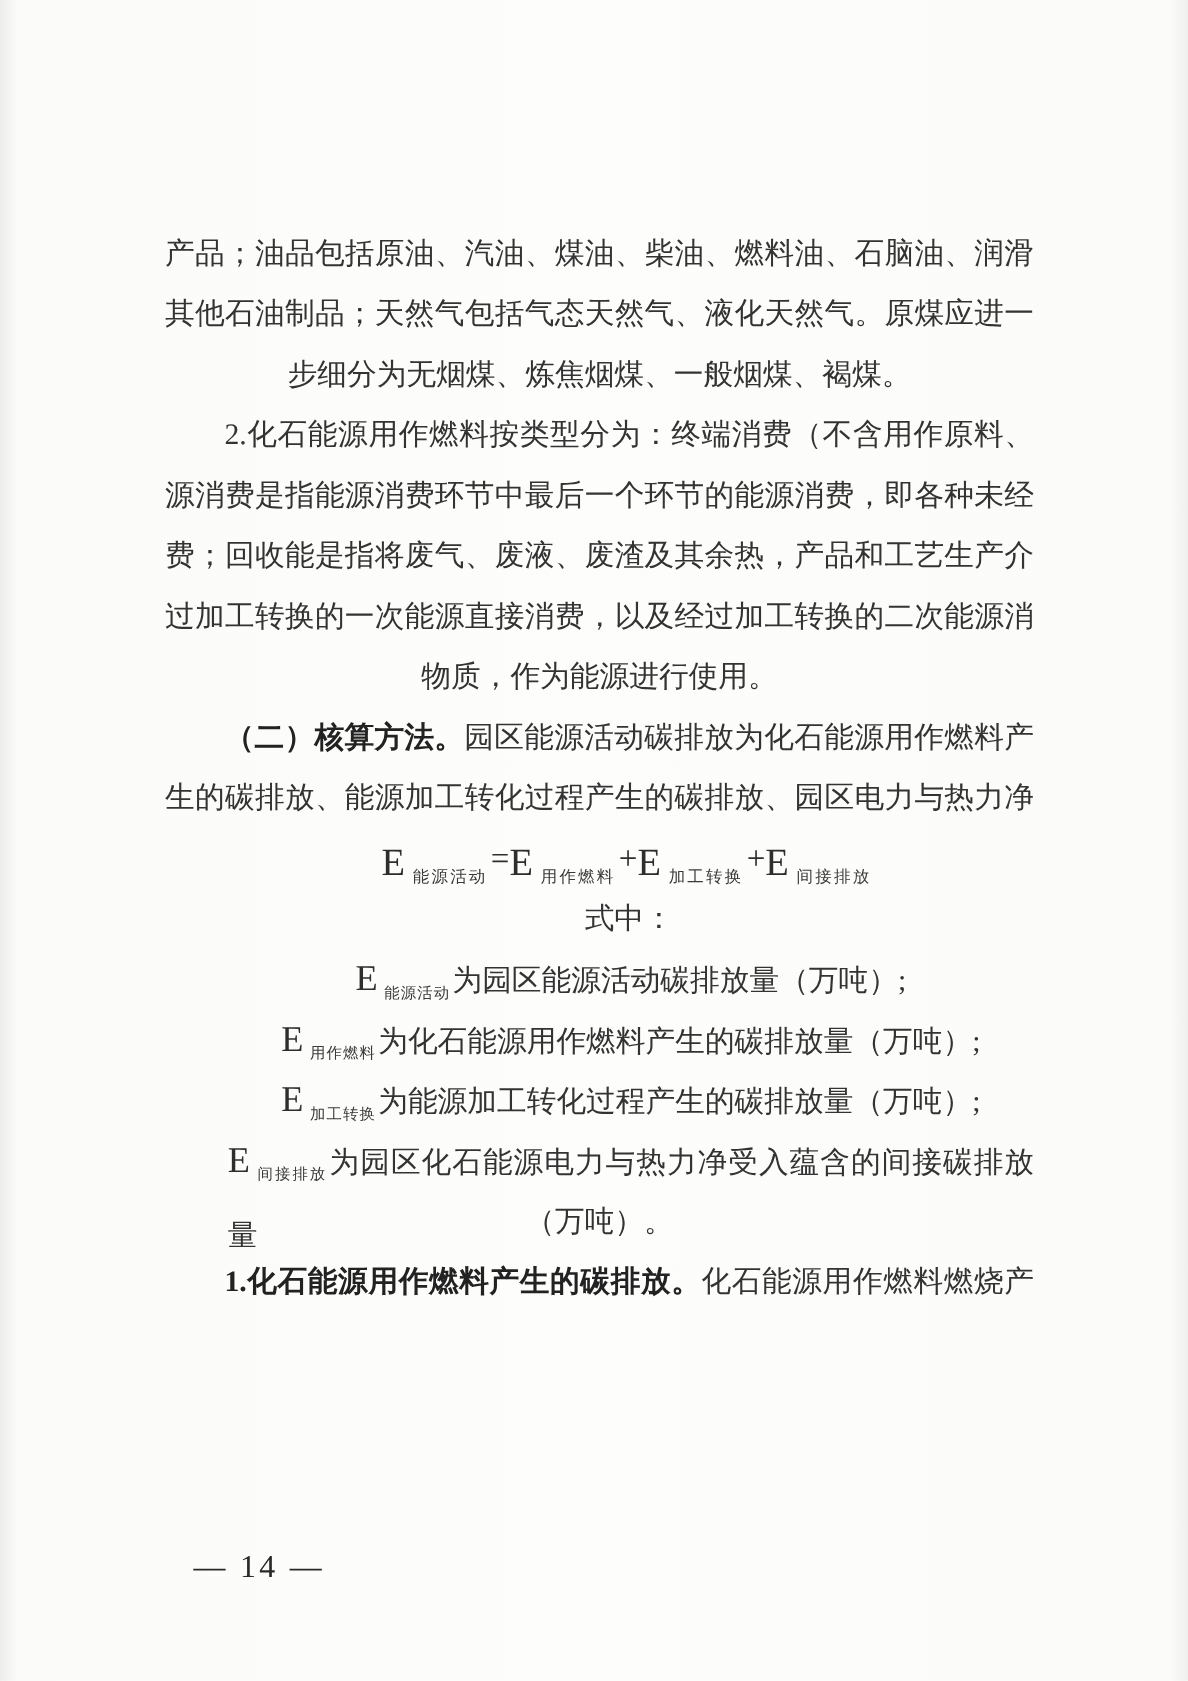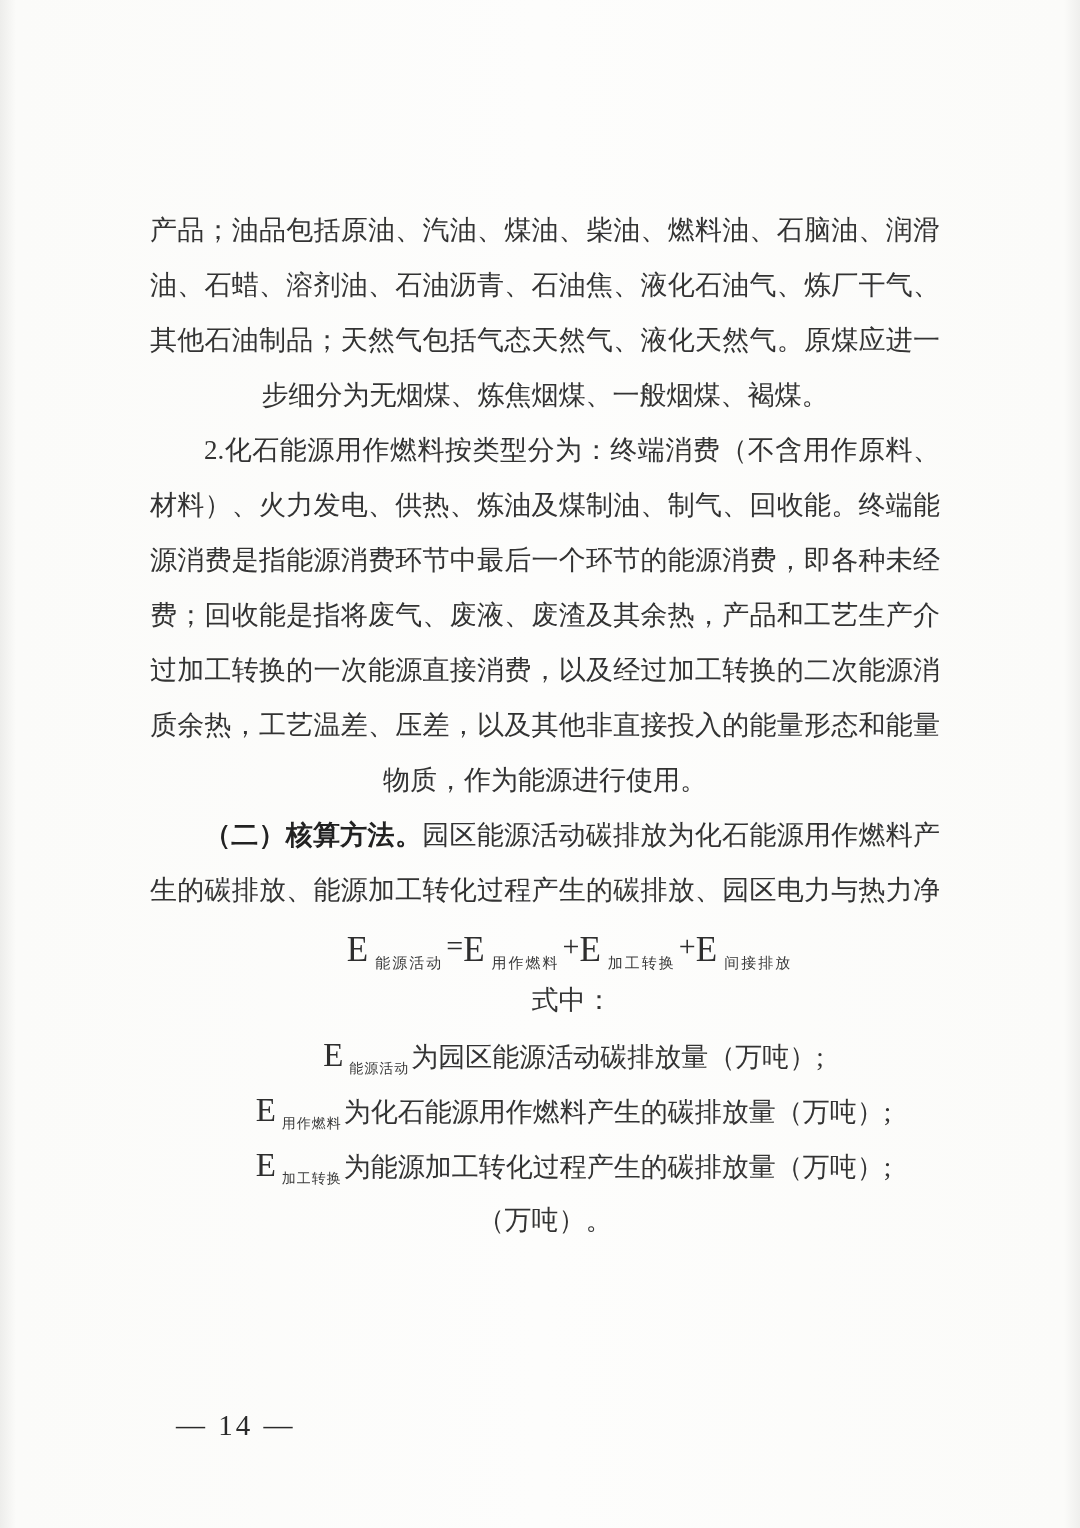--- a/index.html
+++ b/index.html
@@ -41,33 +41,32 @@
     font-family: "Liberation Serif", "DejaVu Serif", serif;
     margin-left: 24px;
   }
 </style>
 </head>
 <body>
 
 <div class="page">
   <div id="content">
       <div class="line text just"><span class="run">产品；油品包括原油、汽油、煤油、柴油、燃料油、石脑油、润滑</span></div>
-      <div class="line text just"><span class="run">油、石蜡、溶剂油、石油沥青、石油焦、液化石油气、炼厂干气、</span></div>
       <div class="line text just"><span class="run">其他石油制品；天然气包括气态天然气、液化天然气。原煤应进一</span></div>
       <div class="line text"><span class="run">步细分为无烟煤、炼焦烟煤、一般烟煤、褐煤。</span></div>
       <div class="line text just indent"><span class="run">2.化石能源用作燃料按类型分为：终端消费（不含用作原料、</span></div>
-      <div class="line text just"><span class="run">材料）、火力发电、供热、炼油及煤制油、制气、回收能。终端能</span></div>
       <div class="line text just"><span class="run">源消费是指能源消费环节中最后一个环节的能源消费，即各种未经</span></div>
       <div class="line text just"><span class="run">费；回收能是指将废气、废液、废渣及其余热，产品和工艺生产介</span></div>
       <div class="line text just"><span class="run">过加工转换的一次能源直接消费，以及经过加工转换的二次能源消</span></div>
-      <div class="line text just"><span class="run">质余热，工艺温差、压差，以及其他非直接投入的能量形态和能量</span></div>
       <div class="line text"><span class="run">物质，作为能源进行使用。</span></div>
       <div class="line text just indent"><span class="run bold">（二）核算方法。</span><span class="run">园区能源活动碳排放为化石能源用作燃料产</span></div>
       <div class="line text just"><span class="run">生的碳排放、能源加工转化过程产生的碳排放、园区电力与热力净</span></div>
       <div class="line formula"><span class="fbase">E</span><span class="fsub">能源活动</span><span class="op">=</span><span class="fbase">E</span><span class="fsub">用作燃料</span><span class="op">+</span><span class="fbase">E</span><span class="fsub">加工转换</span><span class="op">+</span><span class="fbase">E</span><span class="fsub">间接排放</span></div>
       <div class="line text indent"><span class="run">式中：</span></div>
       <div class="line def"><span class="dbase">E</span><span class="dsub">能源活动</span><span class="dtext">为园区能源活动碳排放量（万吨）;</span></div>
       <div class="line def"><span class="dbase">E</span><span class="dsub">用作燃料</span><span class="dtext">为化石能源用作燃料产生的碳排放量（万吨）;</span></div>
       <div class="line def"><span class="dbase">E</span><span class="dsub">加工转换</span><span class="dtext">为能源加工转化过程产生的碳排放量（万吨）;</span></div>
+      <div class="line def just"><span class="dbase">E</span><span class="dsub">间接排放</span><span class="dtext">为园区化石能源电力与热力净受入蕴含的间接碳排放量</span></div>
       <div class="line text"><span class="run">（万吨）。</span></div>
+      <div class="line text just indent"><span class="run bold">1.化石能源用作燃料产生的碳排放。</span><span class="run">化石能源用作燃料燃烧产</span></div>
     </div>
   <div class="page-number">— 14 —</div>
 </div>
 
 </body></html>

